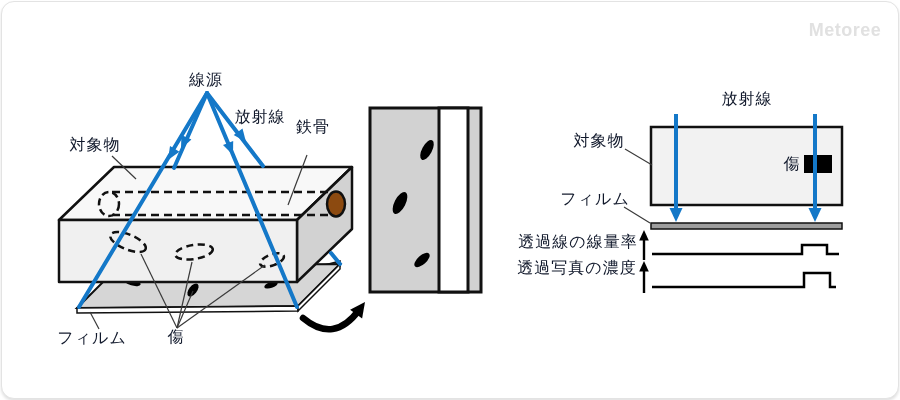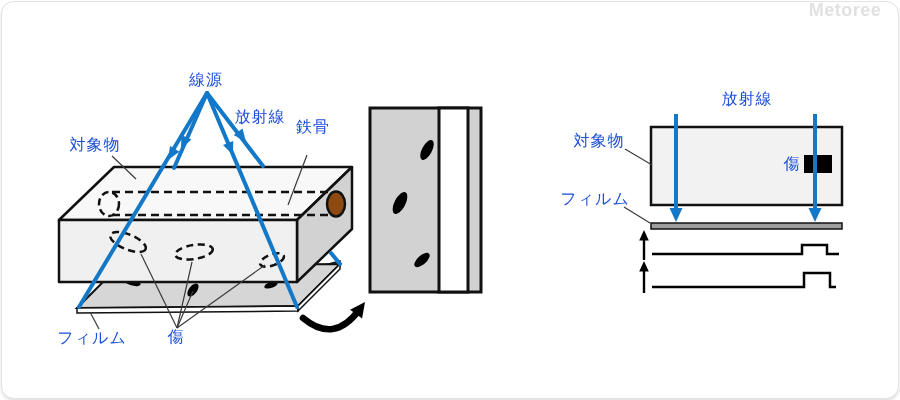--- a/index.html
+++ b/index.html
@@ -7,21 +7,21 @@
   .card{
     position:absolute;left:1px;top:1px;width:896px;height:396px;
     background:#ffffff;border:1.5px solid #e3e3e3;border-radius:13px;
     box-shadow:0 2px 3px rgba(0,0,0,.12);
     overflow:hidden;
   }
   .stage{position:absolute;left:0;top:0;width:898px;height:398px;}
   svg{position:absolute;left:0;top:0;}
   .lbl{
     position:absolute;transform:translate(-50%,-50%);
-    font-size:16px;color:#1d4ed8;white-space:nowrap;line-height:1;
+    font-size:16px;color:#0f172a;white-space:nowrap;line-height:1;
     letter-spacing:1px;
   }
   .watermark{
     position:absolute;transform:translate(-50%,-50%);
     font-size:18px;font-weight:700;color:#e1e1e1;letter-spacing:.5px;
   }
 </style>
 </head>
 <body>
 
@@ -139,16 +139,18 @@
     <div class="lbl" style="left:258px;top:115px">放射線</div>
     <div class="lbl" style="left:93px;top:143px">対象物</div>
     <div class="lbl" style="left:311px;top:125px">鉄骨</div>
     <div class="lbl" style="left:90px;top:336px">フィルム</div>
     <div class="lbl" style="left:174px;top:335px">傷</div>
 
     <div class="lbl" style="left:745px;top:97px">放射線</div>
     <div class="lbl" style="left:597px;top:139px">対象物</div>
     <div class="lbl" style="left:790px;top:162px">傷</div>
     <div class="lbl" style="left:593px;top:197px">フィルム</div>
+    <div class="lbl" style="left:576px;top:240px">透過線の線量率</div>
+    <div class="lbl" style="left:575px;top:266px">透過写真の濃度</div>
 
-    <div class="watermark" style="left:843px;top:8px">Metoree</div>
+    <div class="watermark" style="left:843px;top:28px">Metoree</div>
   </div>
 </div>
 
 </body></html>

